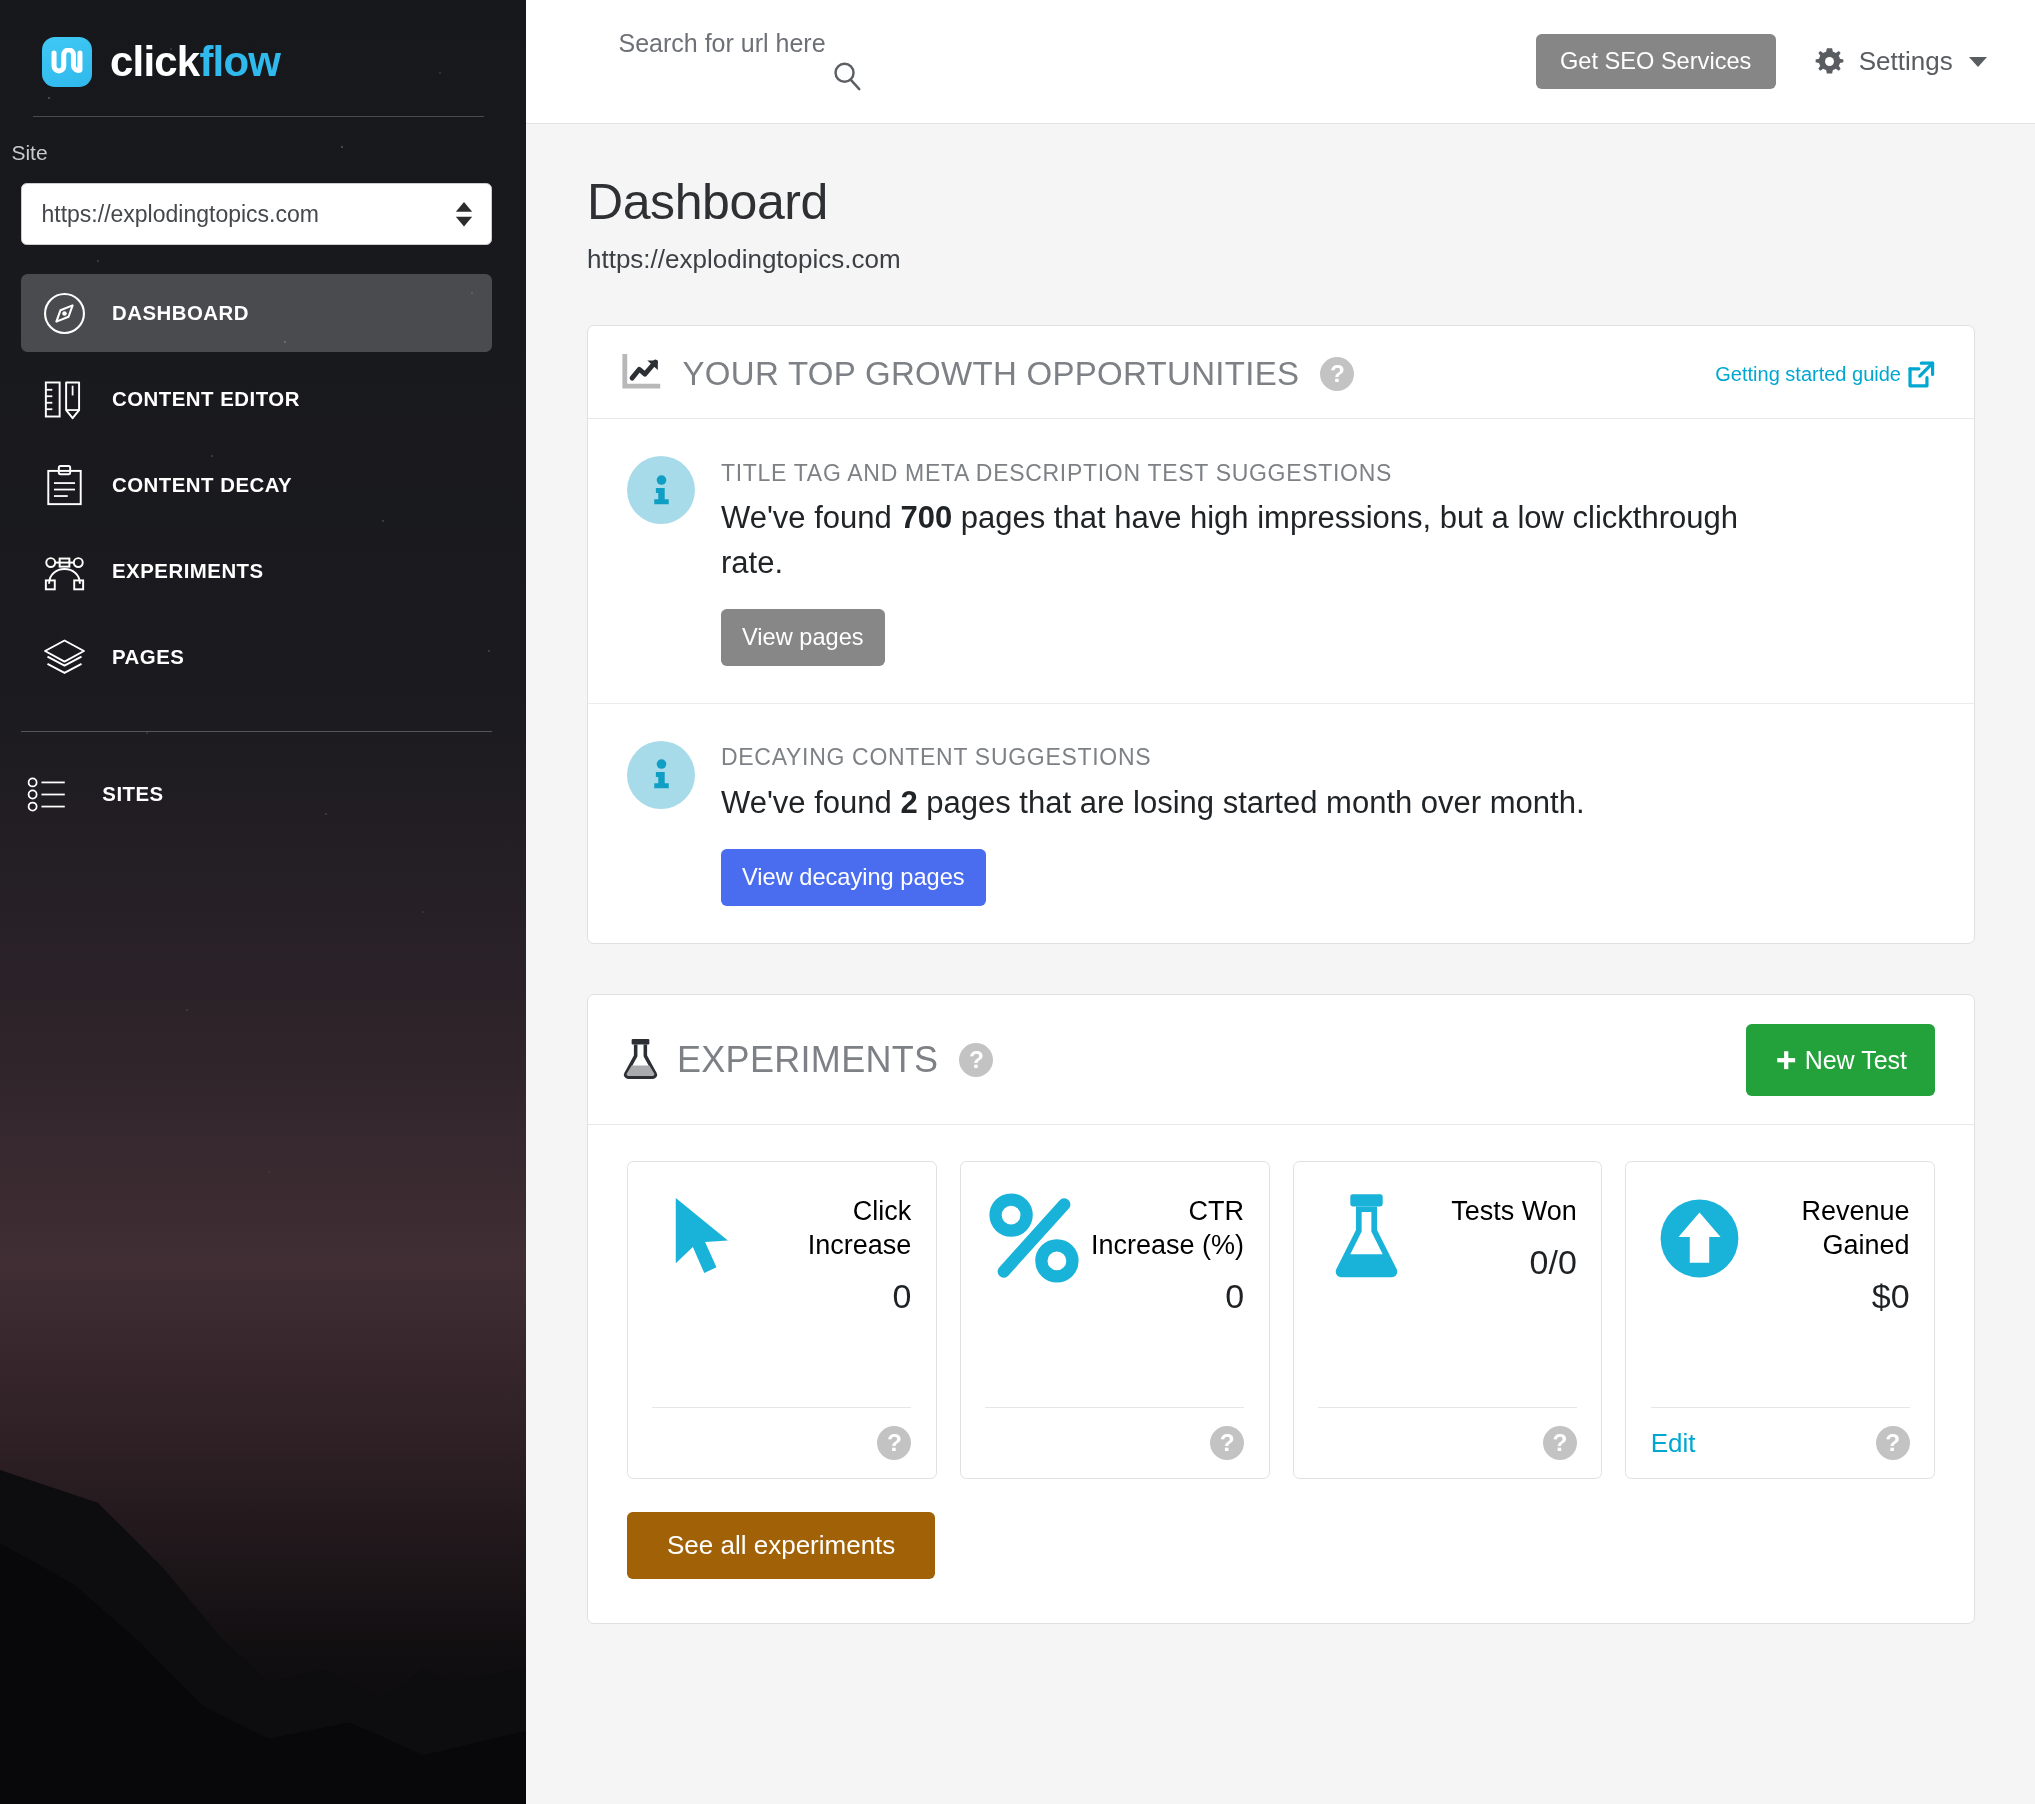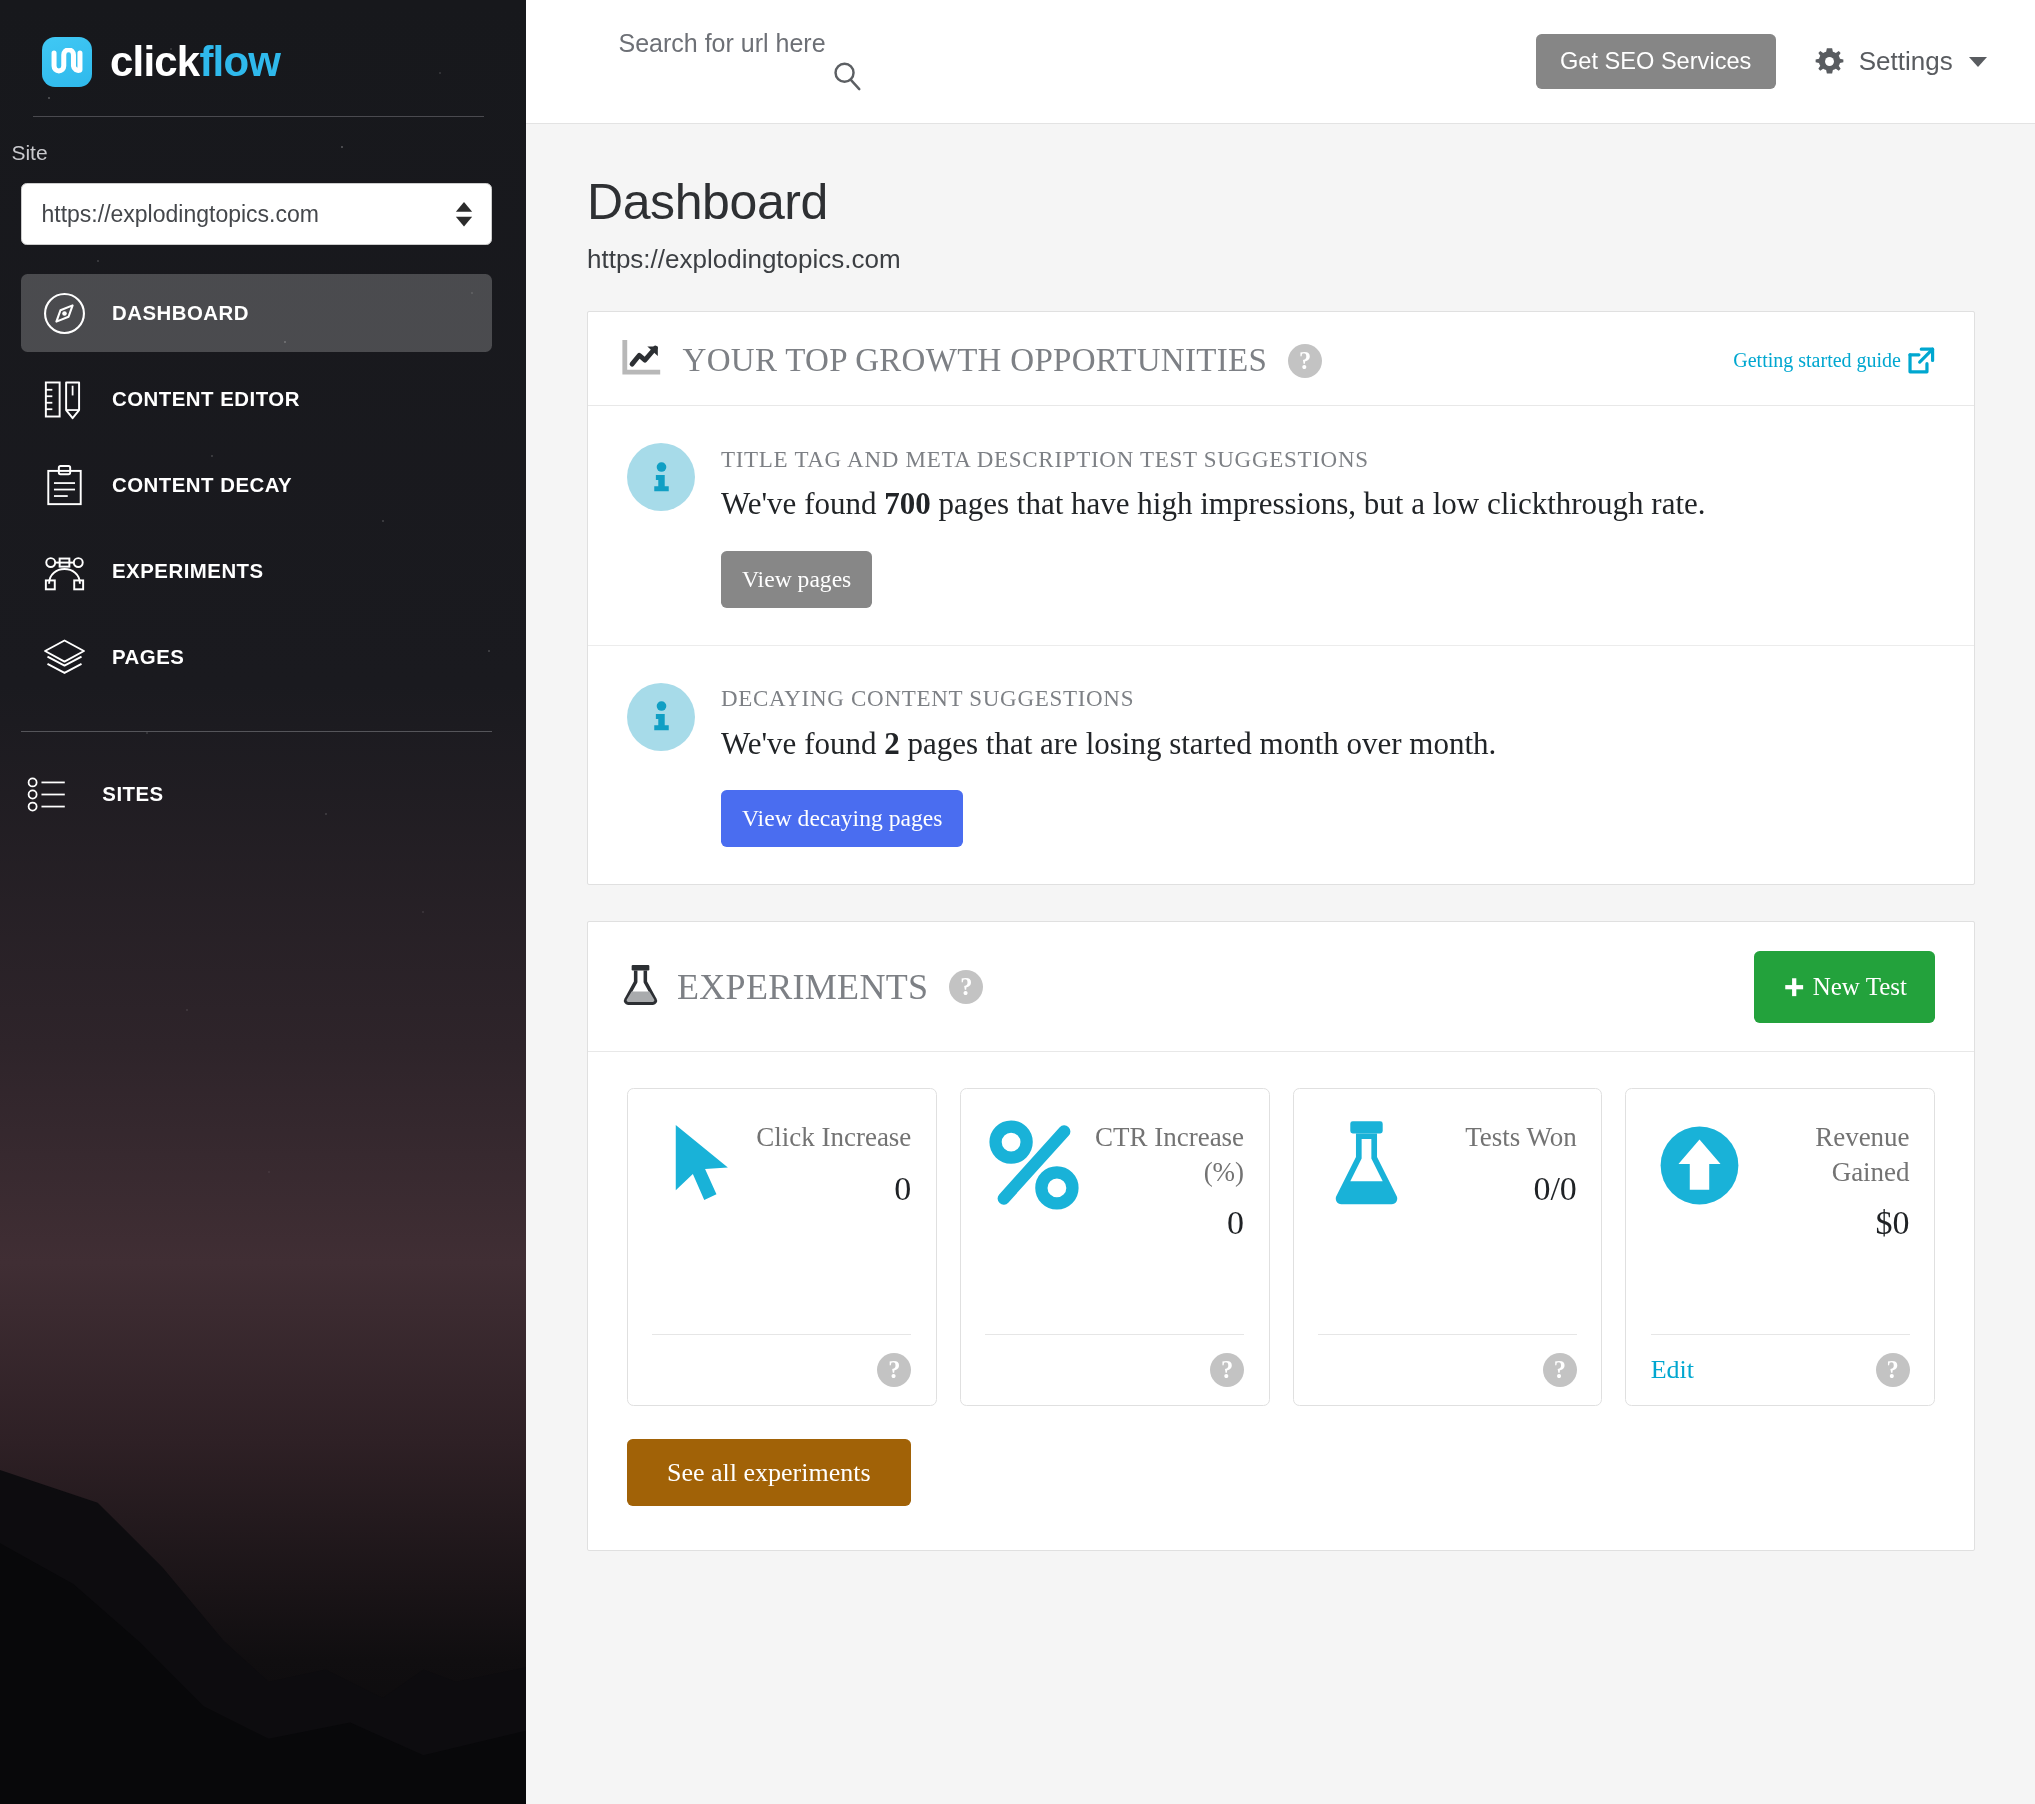--- a/index.html
+++ b/index.html
@@ -116,21 +116,21 @@
     color: #595c60; font-size: 26px; background: none; border: none;
     font-family: inherit; cursor: pointer;
   }
   .caret-down { width:0; height:0; border-left: 9px solid transparent; border-right: 9px solid transparent; border-top: 10.6px solid #595c60; margin-left: 3.3px; }
 
   .content { padding: 49px 61px 0 61px; overflow: hidden; }
   .page-title { font-size: 50px; color: #2e3033; font-weight: 400; letter-spacing: -0.4px; }
   .page-sub { font-size: 26px; color: #3c3f43; margin-top: 13px; }
 
   .card {
-    background: #fff; border: 0.8px solid #e0e0e0; border-radius: 2px; margin-top: 36px; font-family: Liberation Serif, serif;
+    background: #fff; border: 0.8px solid #e0e0e0; border-radius: 7px; margin-top: 50px;
   }
   .card-head {
     display: flex; align-items: center; padding: 28px 39px 24.4px 34px;
     border-bottom: 0.8px solid #e8e8e8;
   }
   .card-title {
     font-size: 33px; color: #7d8085; font-weight: 400; letter-spacing: 0.3px; margin-left: 19.5px;
   }
   .help-dot {
     width: 34px; height: 34px; border-radius: 50%; background: #c3c3c3; color: #fff;
@@ -166,21 +166,21 @@
   .exp-title { font-size: 36px; color: #7d8085; font-weight: 400; letter-spacing: 0.3px; margin-left: 18px; }
 
   .stats { display: flex; gap: 23px; padding: 36px 39px 0 39px; }
   .stat {
     flex: 1 1 0; border: 0.8px solid #e0e0e0; border-radius: 6.5px; background: #fff;
     padding: 23px 24.4px 18px 24.4px; min-height: 318px; display: flex; flex-direction: column;
   }
   .stat-top { display: flex; align-items: flex-start; justify-content: space-between; flex: 1 1 auto; }
   .stat-icon { width: 98px; height: 106px; display: flex; align-items: center; justify-content: center; flex: 0 0 98px; }
   .stat-meta { text-align: right; padding-top: 8.1px; }
-  .stat-label { font-size: 27px; color: #737373; line-height: 1.28; }
+  .stat-label { font-size: 27px; color: #000000; line-height: 1.28; }
   .stat-value { font-size: 34px; color: #1f2225; margin-top: 14.7px; }
   .stat-foot { border-top: 0.8px solid #e6e6e6; padding-top: 18px; display: flex; align-items: center; justify-content: space-between; min-height: 52px; }
   .stat-edit { color: #00a7d0; font-size: 26px; text-decoration: none; }
   .stat-foot .help-dot { margin-left: auto; }
 
   .exp-foot { padding: 33px 39px 44px 39px; }
   .btn-seeall { background: #a16207; height: 67px; font-size: 26px; padding: 0 40px; margin: 0; }
 </style>
 </head>
 <body>

